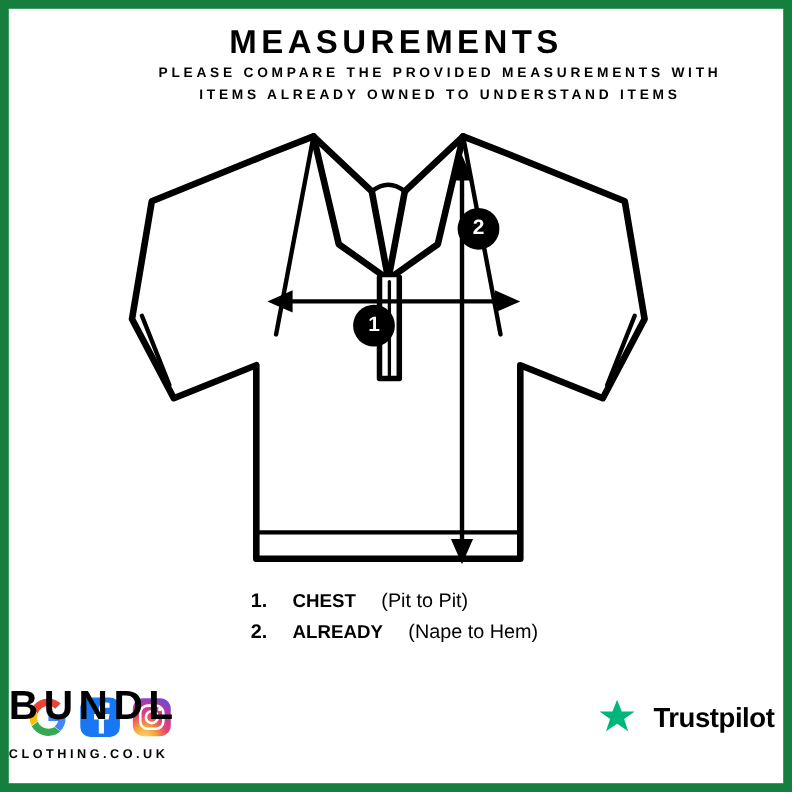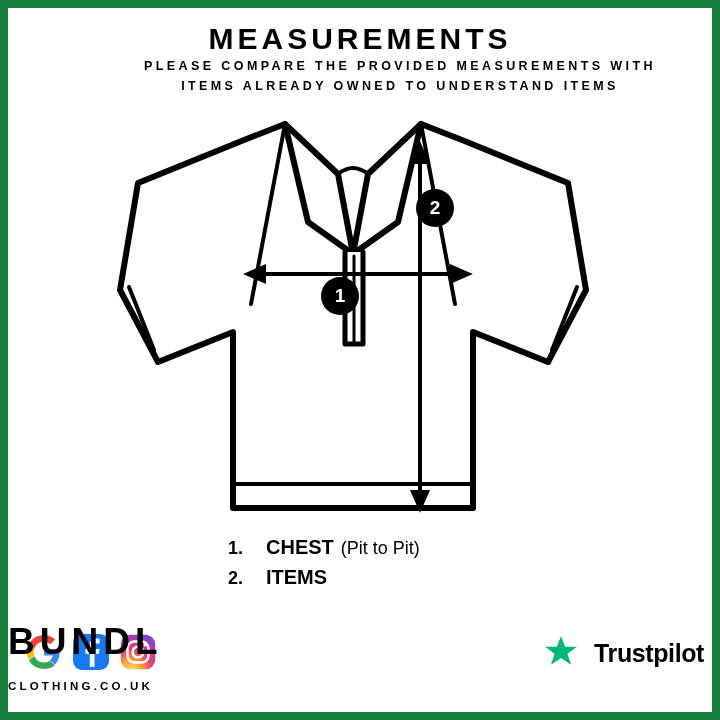--- a/index.html
+++ b/index.html
@@ -91,29 +91,29 @@
     padding-left: 220px;
     margin-bottom: 7px;
   }
   .legend-num {
     font-size: 18px;
     font-weight: bold;
     color: #000;
     width: 38px;
   }
   .legend-label {
-    font-size: 20px;
+    font-size: 17px;
     font-weight: bold;
     color: #000;
   }
   .legend-sub {
     font-size: 18px;
     font-weight: normal;
     color: #000;
-    margin-left: 7px;
+    margin-left: 23px;
   }
 
   
   .footer {
     position: absolute;
     left: 0;
     bottom: 8px;
     width: 704px;
     height: 96px;
   }
@@ -238,21 +238,22 @@
     <div class="badge badge-2">2</div>
 
     <div class="legend">
       <div class="legend-row">
         <span class="legend-num">1.</span>
         <span class="legend-label">CHEST</span>
         <span class="legend-sub">(Pit to Pit)</span>
       </div>
       <div class="legend-row">
         <span class="legend-num">2.</span>
-        <span class="legend-label">ITEMS</span>
+        <span class="legend-label">ALREADY</span>
+        <span class="legend-sub">(Nape to Hem)</span>
       </div>
     </div>
 
     <div class="footer">
 
       <div class="social">
         <span class="social-icon">
           <svg width="34" height="34" viewBox="0 0 48 48">
             <path fill="#EA4335" d="M24 9.5c3.5 0 6.6 1.2 9 3.6l6.7-6.7C35.6 2.6 30.2 0 24 0 14.6 0 6.5 5.4 2.6 13.2l7.8 6.1C12.3 13.2 17.6 9.5 24 9.5z"></path>
             <path fill="#4285F4" d="M46.1 24.5c0-1.6-.2-3.2-.5-4.7H24v9.1h12.4c-.5 2.9-2.1 5.3-4.5 6.9l7.6 5.9c4.4-4.1 6.6-10.2 6.6-17.2z"></path>

